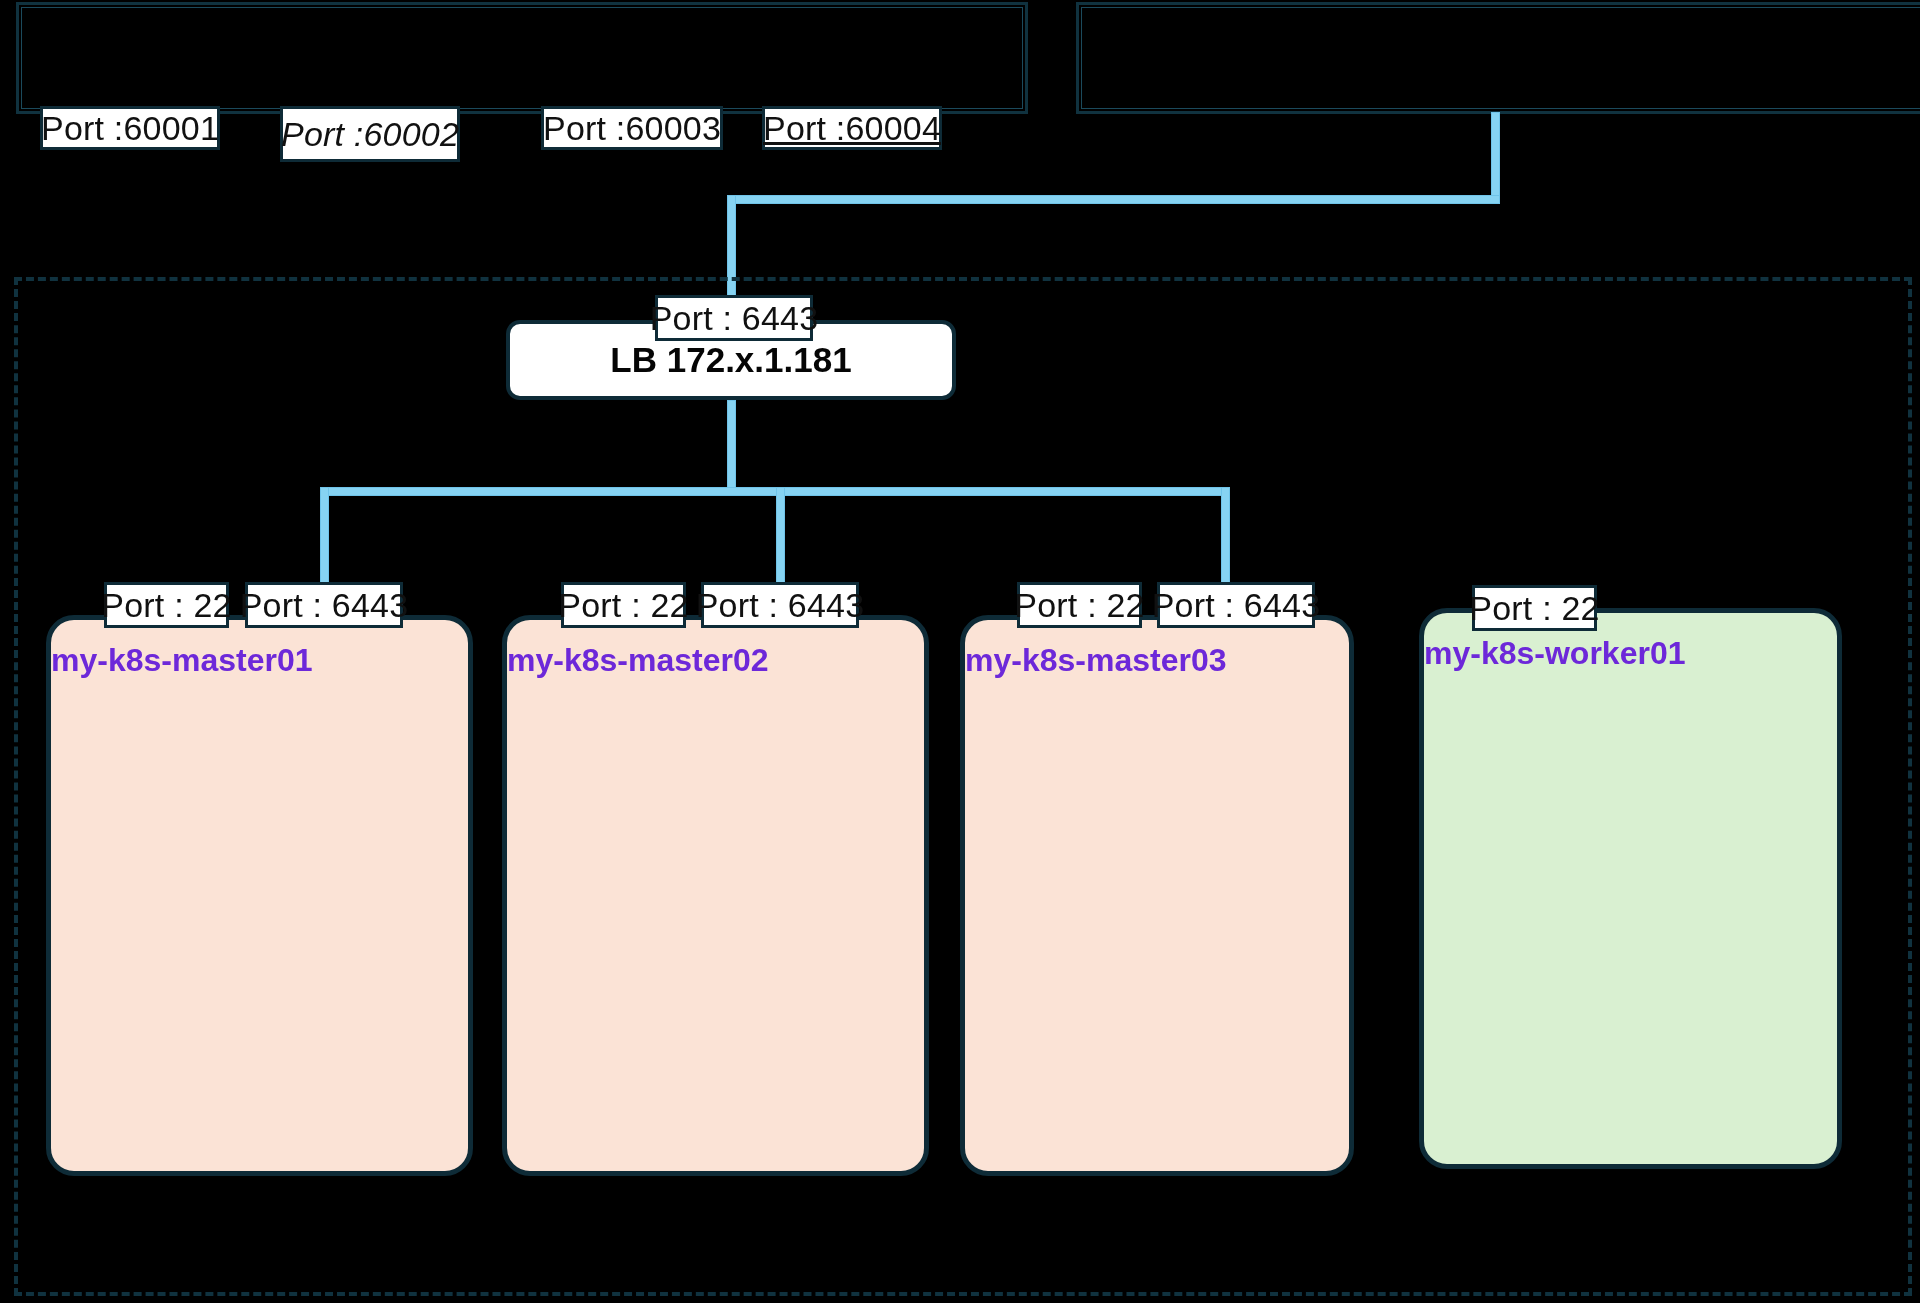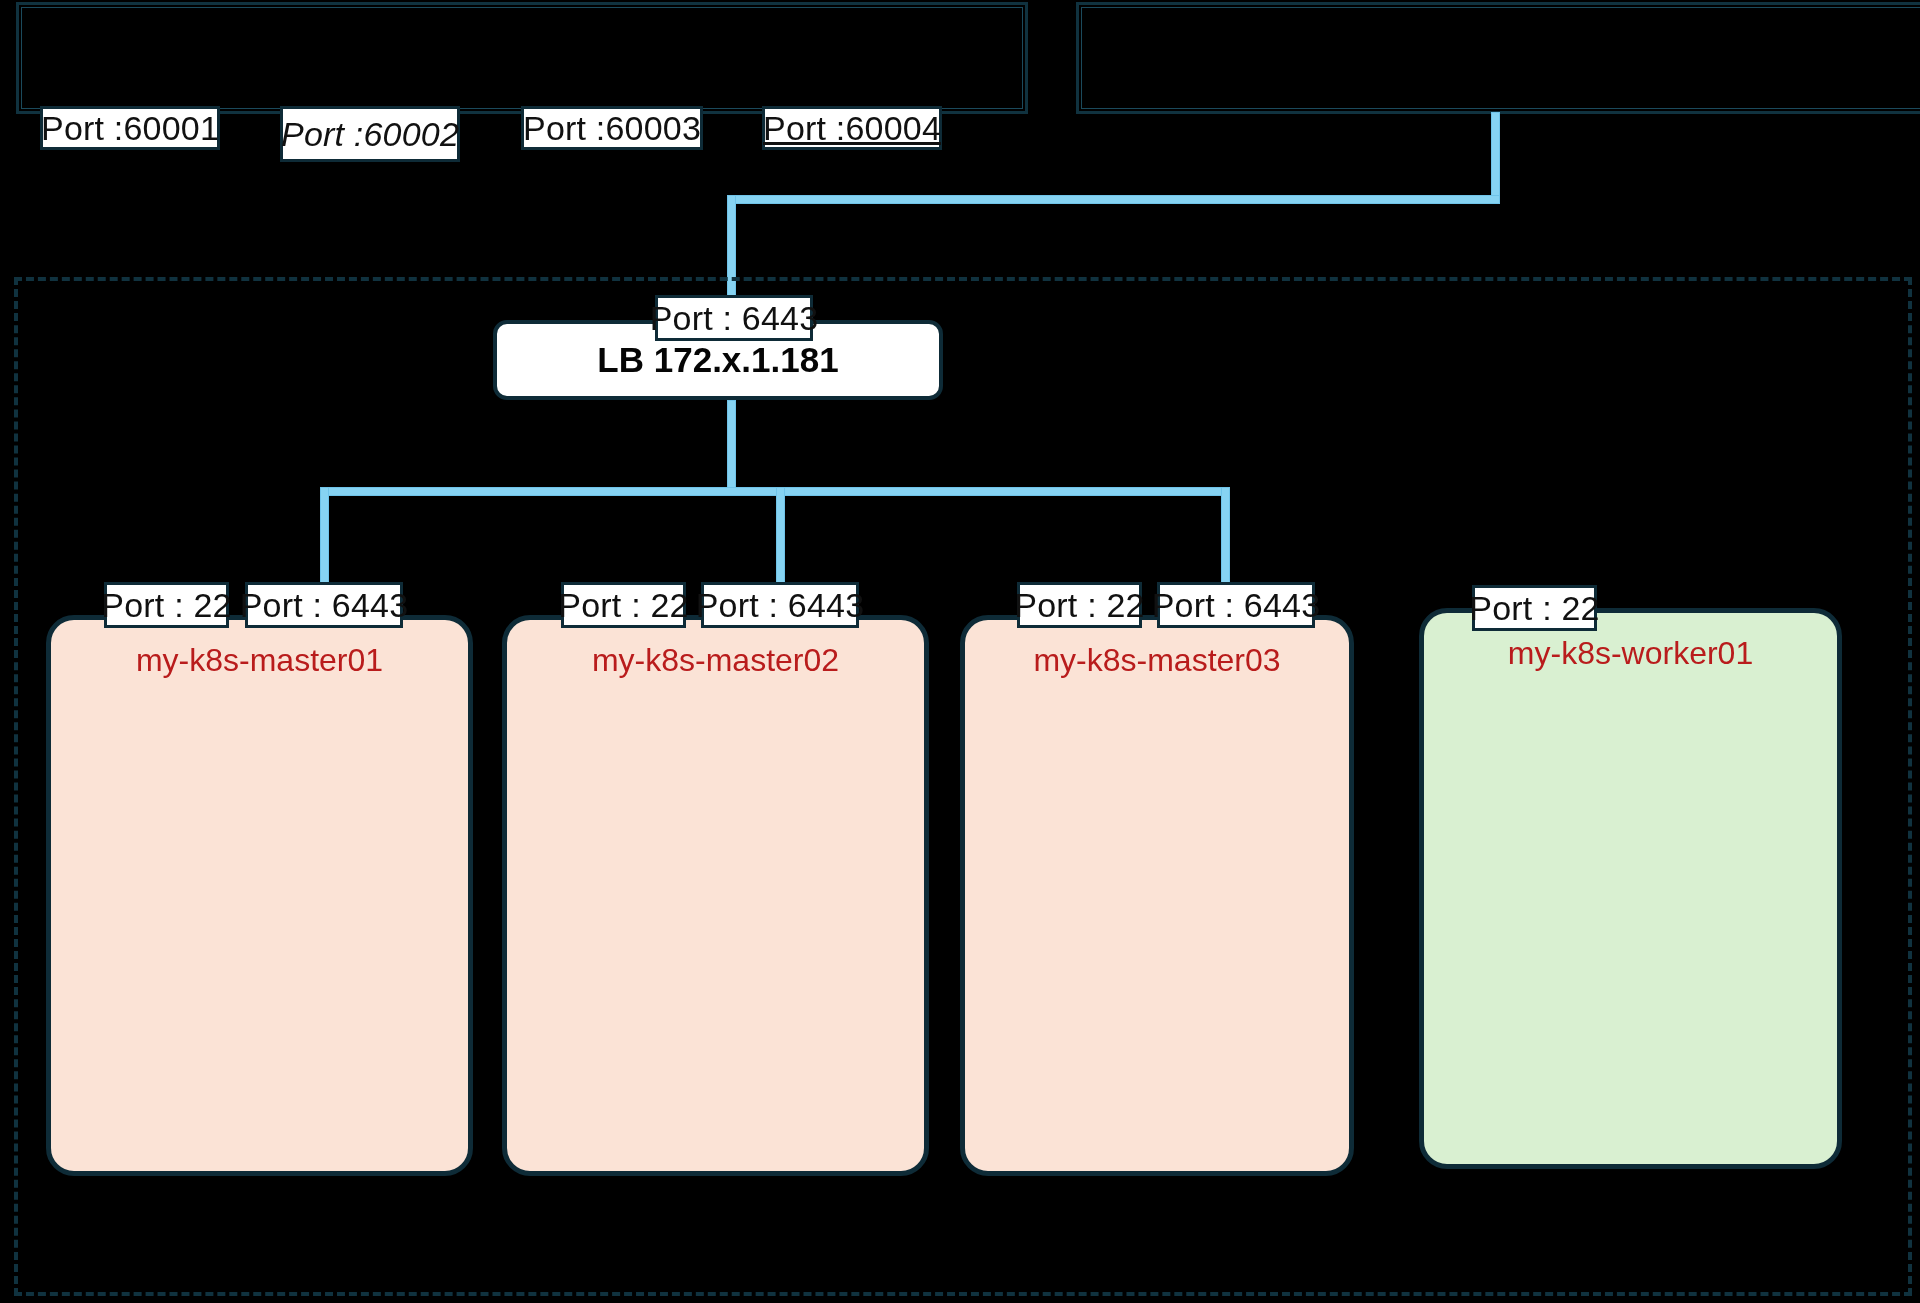--- a/index.html
+++ b/index.html
@@ -76,24 +76,23 @@
 
   
   .cluster-node {
     position: absolute;
     border: 5px solid #0e2b37;
     border-radius: 28px;
     box-sizing: border-box;
     padding-top: 22px;
   }
   .cluster-node .node-title {
-    text-align: center;
     font-size: 32px;
-    font-weight: normal;
-    color: #b91c1c;
+    font-weight: bold;
+    color: #6d28d9;
     white-space: nowrap;
   }
   .node-master { background: #FBE3D6; }
   .node-worker { background: #D9F0D1; }
 
   
   .conn {
     position: absolute;
     background: #86D3F2;
     border: 1px solid #6fc3e8;
@@ -103,32 +102,32 @@
 </head>
 <body>
 
 <div id="stage">
 
   <div class="dark-box" style="left:16px; top:2px; width:1012px; height:112px;"></div>
   <div class="dark-box" style="left:1076px; top:2px; width:860px; height:112px;"></div>
 
   <div class="port-chip" style="left:40px;  top:106px; width:180px; height:44px;">Port :60001</div>
   <div class="port-chip" style="left:280px; top:106px; width:180px; height:56px;font-style:italic;">Port :60002</div>
-  <div class="port-chip" style="left:521px; top:106px; width:182px; height:44px;">Port :60003</div>
+  <div class="port-chip" style="left:541px; top:106px; width:182px; height:44px;">Port :60003</div>
   <div class="port-chip" style="left:762px; top:106px; width:180px; height:44px;text-decoration:underline;">Port :60004</div>
 
   <div class="conn" style="left:1491px; top:112px; width:9px; height:90px;"></div>
 
   <div class="conn" style="left:727px; top:195px; width:773px; height:9px;"></div>
 
   <div class="conn" style="left:727px; top:195px; width:9px; height:105px;"></div>
 
   <div class="dashed-region" style="left:14px; top:277px; width:1898px; height:1019px;"></div>
 
-  <div class="lb-node" style="left:493px; top:320px; width:450px; height:80px;">
+  <div class="lb-node" style="left:506px; top:320px; width:450px; height:80px;">
     <span>LB 172.x.1.181</span>
   </div>
   <div class="port-chip" style="left:655px; top:295px; width:158px; height:46px;">Port : 6443</div>
 
   <div class="conn" style="left:727px; top:400px; width:9px; height:94px;"></div>
 
   <div class="conn" style="left:320px; top:487px; width:910px; height:9px;"></div>
 
   <div class="conn" style="left:320px; top:487px; width:9px; height:140px;"></div>
 

